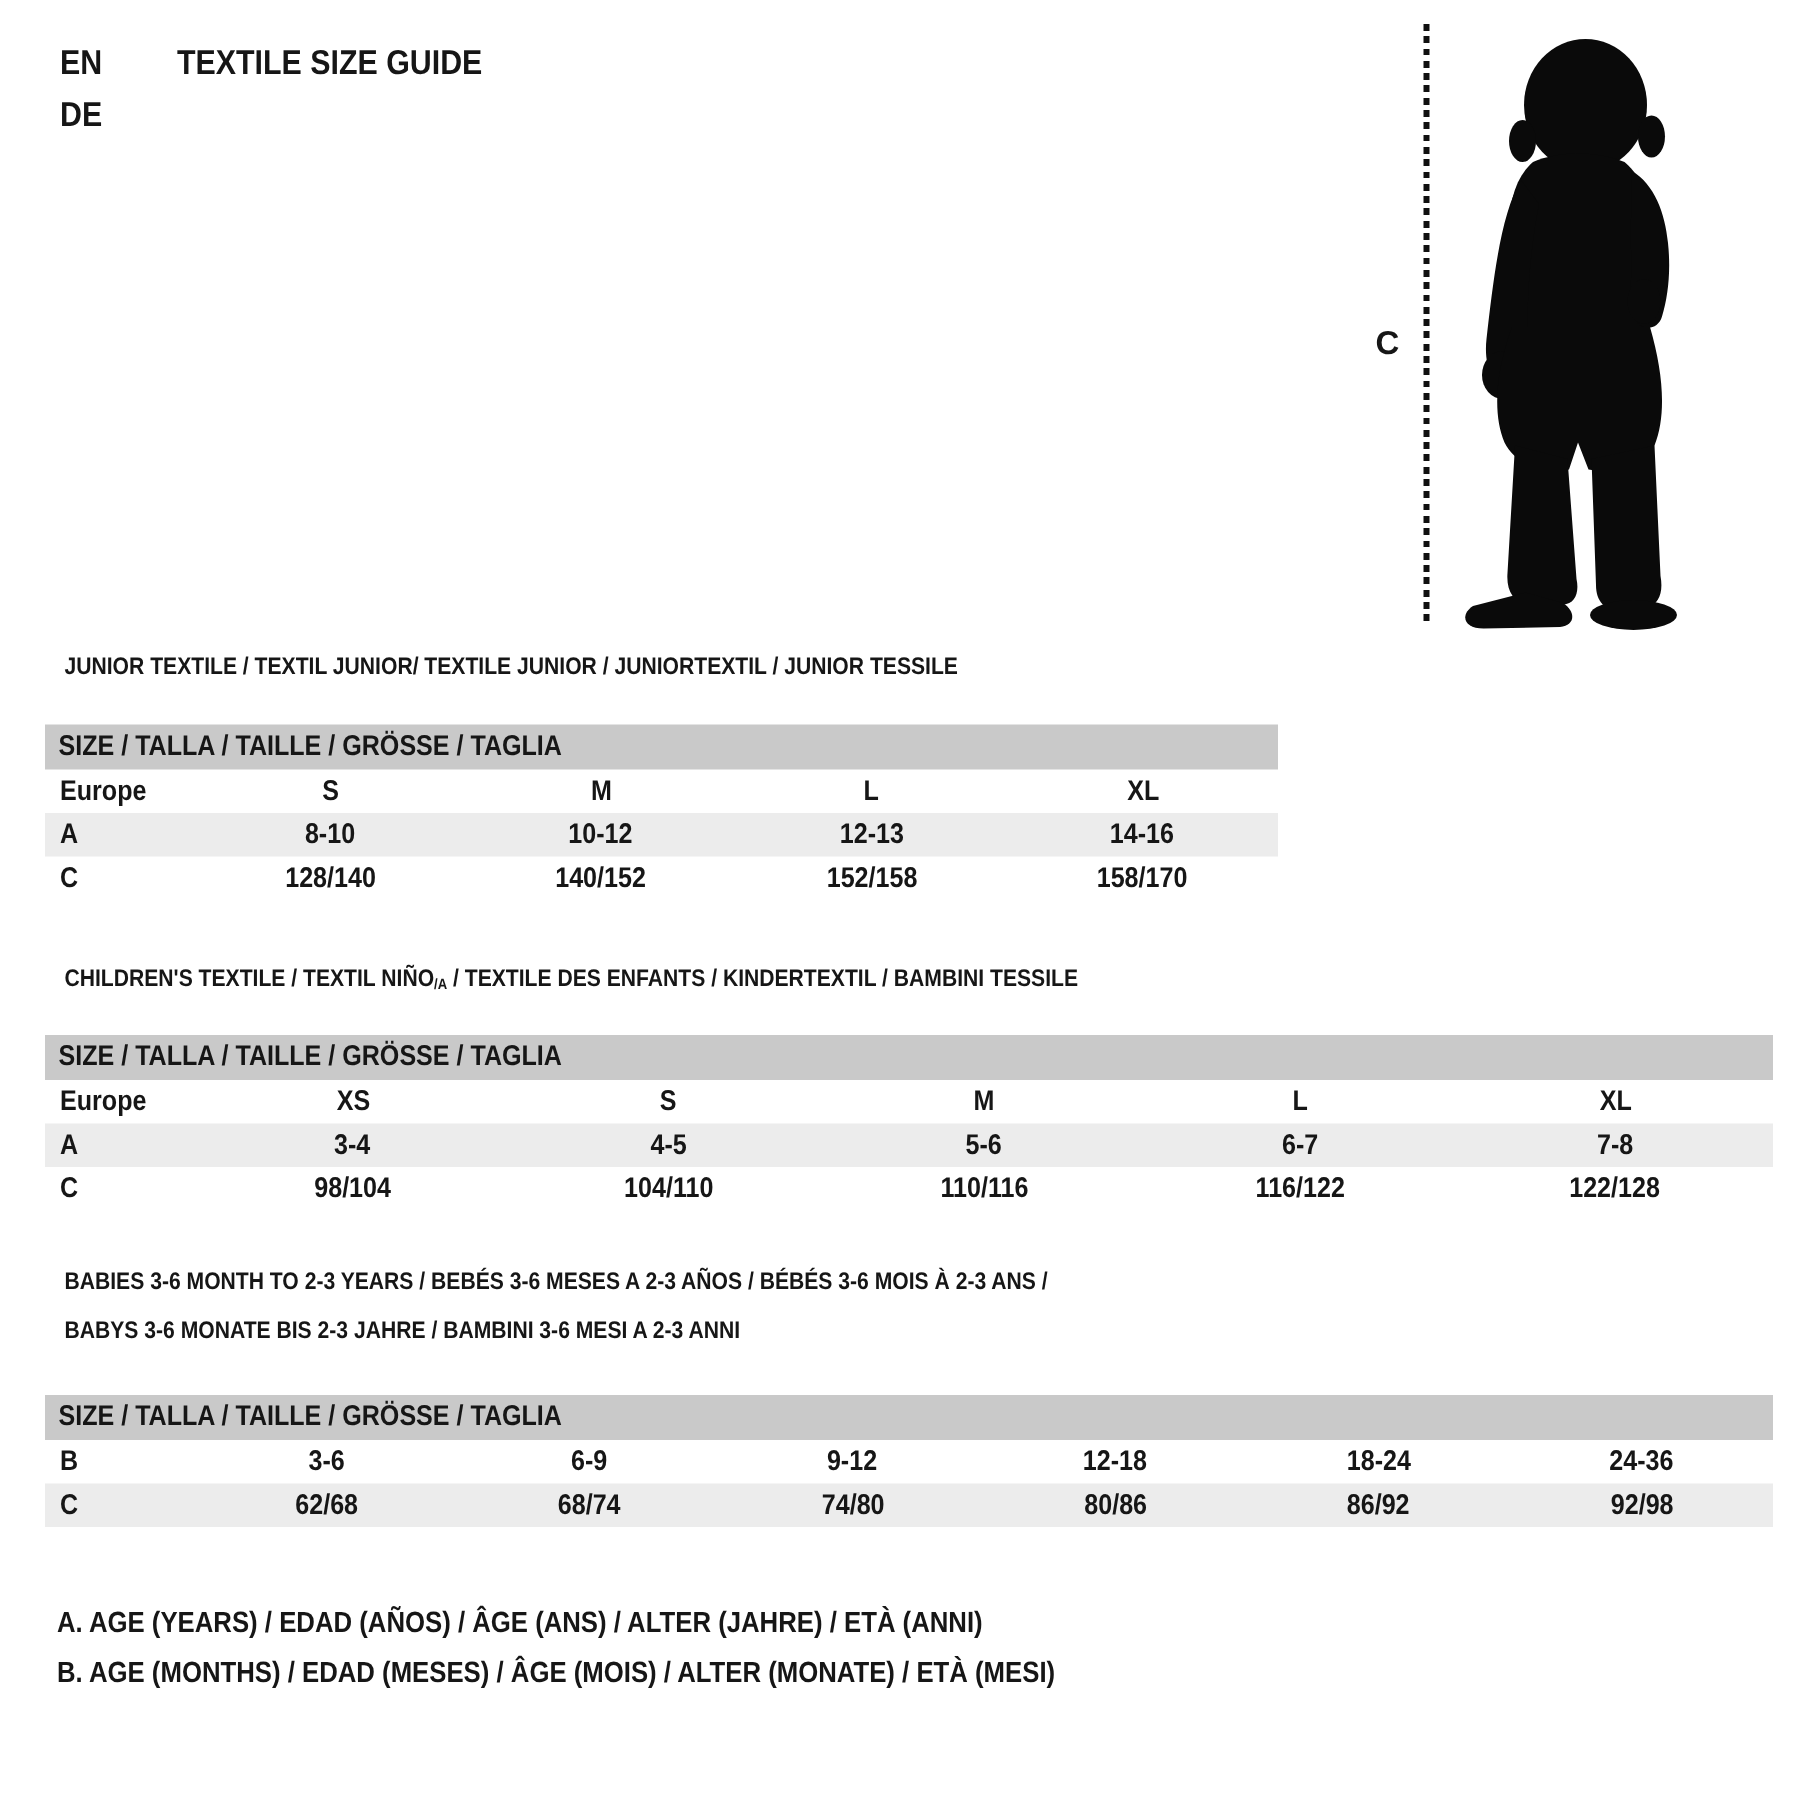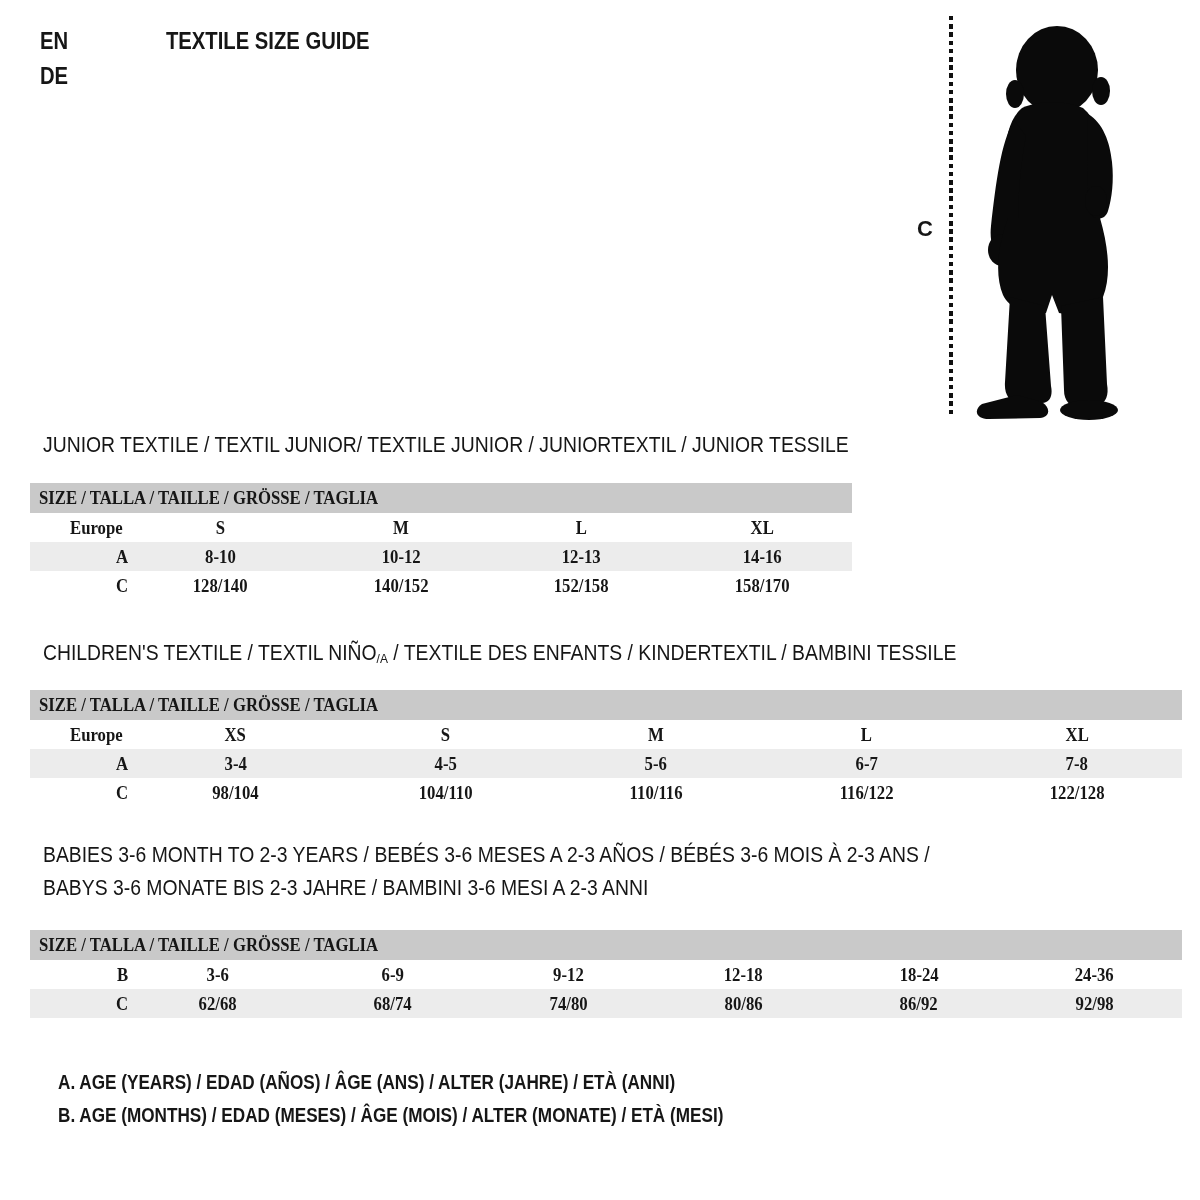--- a/index.html
+++ b/index.html
@@ -7,44 +7,44 @@
     width:1200px;height:1200px;background:#ffffff;position:relative;
     font-family:"Liberation Sans", sans-serif;color:#161616;overflow:hidden;
     -webkit-font-smoothing:antialiased;
   }
   .abs{position:absolute;}
   
   .cond{display:inline-block;transform:scaleX(0.88);transform-origin:left center;white-space:nowrap;}
   .cond-c{transform-origin:center center;}
   
   .lang-block{left:40px;top:24px;}
-  .lang-row{display:flex;height:35px;align-items:center;font-size:23px;font-weight:700;gap:48px;}
+  .lang-row{display:flex;height:35px;align-items:center;font-size:23px;font-weight:700;}
   .lang-code{width:78px;flex:0 0 78px;}
   
   .figure{left:905px;top:10px;width:290px;height:412px;}
   .c-label{position:absolute;left:12px;top:206px;font-size:22px;font-weight:700;}
   .dash-line{position:absolute;left:44px;top:6px;width:4px;height:402px;
     background:repeating-linear-gradient(to bottom,#101010 0 4.5px,transparent 4.5px 8.2px);}
   .sil{position:absolute;left:57px;top:4px;}
   
-  .sec-heading{font-size:22px;font-weight:400;line-height:24px;}
+  .sec-heading{font-size:16px;font-weight:700;line-height:24px;}
   .sub{font-size:0.62em;vertical-align:-0.22em;letter-spacing:0;}
   
-  .table{left:30px;font-family:Liberation Serif, serif;}
+  .table{left:30px;}
   .thead{height:30px;line-height:30px;background:#c9c9c9;padding-left:9px;
     font-size:19px;font-weight:700;}
   .trow{display:flex;height:29px;align-items:center;font-size:19px;font-weight:700;}
   .trow.alt{background:#ececec;}
-  .tlabel{flex:0 0 100px;width:100px;padding-left:10px;box-sizing:border-box;text-align:right;}
+  .tlabel{flex:0 0 100px;width:100px;padding-left:10px;box-sizing:border-box;text-align:left;}
   .tcell{flex:1;text-align:center;}
   .w-junior{width:822px;}
   .w-full{width:1152px;}
   
   .legend{left:38px;top:1066px;}
-  .legend-line{height:33px;line-height:33px;font-size:19.5px;font-weight:700;margin-left:20px;}
+  .legend-line{height:33px;line-height:33px;font-size:19.5px;font-weight:700;}
 </style>
 </head>
 <body>
 
 <div>
 
   <div class="abs lang-block">
     <div class="lang-row">
       <span class="lang-code"><span class="cond">EN</span></span>
       <span><span class="cond">TEXTILE SIZE GUIDE</span></span>

